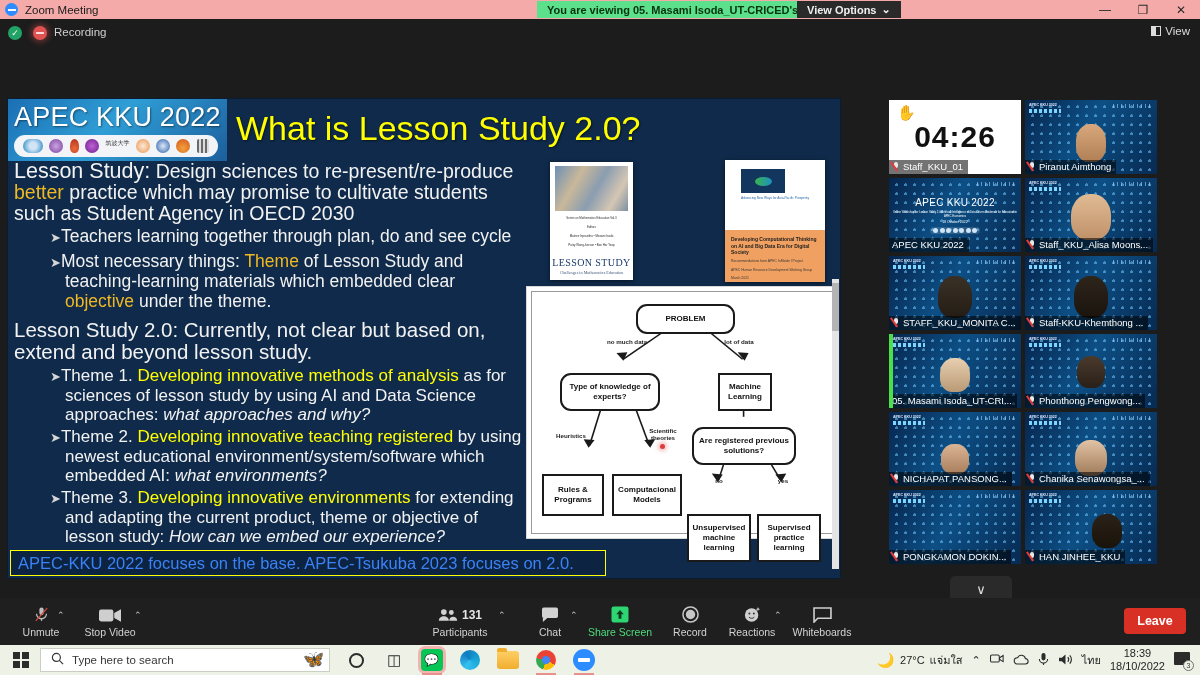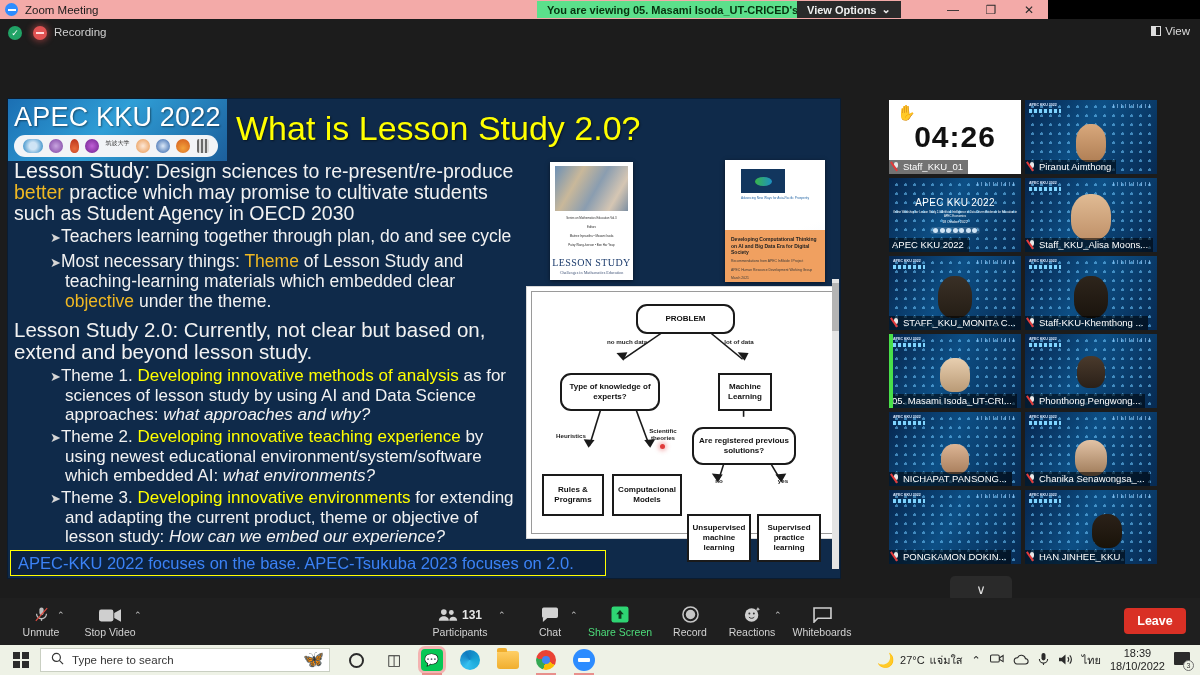--- a/index.html
+++ b/index.html
@@ -5,21 +5,21 @@
   * { box-sizing: border-box; margin: 0; padding: 0; }
   html, body {
     width: 1200px; height: 675px; overflow: hidden;
     background: #000;
     font-family: "Liberation Sans", sans-serif;
   }
   #app { position: relative; width: 1200px; height: 675px; }
 
   
   .titlebar {
-    position: absolute; top: 0; left: 0; width: 1048px; height: 19px;
+    position: absolute; top: 0; left: 0; width: 1200px; height: 19px;
     background: #f3aaa8; display: flex; align-items: center;
   }
   .tb-zoomicon {
     width: 13px; height: 13px; border-radius: 50%;
     background: #2d8cff; margin-left: 5px; position: relative;
   }
   .tb-zoomicon::after {
     content: ""; position: absolute; left: 2.5px; top: 5.5px;
     width: 8px; height: 2px; background: #fff;
   }
@@ -431,21 +431,21 @@
             </div>
           </div>
 
           <div class="p-lead2">Lesson Study 2.0: Currently, not clear but based on, extend and beyond lesson study.</div>
 
           <div class="bullets">
             <div class="bul2">
               <span class="arrow">➤</span><span>Theme 1. </span><span class="hl-yellow">Developing innovative methods of analysis</span><span> as for sciences of lesson study by using AI and Data Science approaches: </span><span class="ital">what approaches and why?</span>
             </div>
             <div class="bul2">
-              <span class="arrow">➤</span><span>Theme 2. </span><span class="hl-yellow">Developing innovative teaching experience</span><span> by using newest educational environment/system/software which embedded AI: </span><span class="ital">what environments?</span>
+              <span class="arrow">➤</span><span>Theme 2. </span><span class="hl-yellow">Developing innovative teaching registered</span><span> by using newest educational environment/system/software which embedded AI: </span><span class="ital">what environments?</span>
             </div>
             <div class="bul2">
               <span class="arrow">➤</span><span>Theme 3. </span><span class="hl-yellow">Developing innovative environments</span><span> for extending and adapting the current product, theme or objective of lesson study: </span><span class="ital">How can we embed our experience?</span>
             </div>
           </div>
         </div>
 
         <div class="books">
           <div class="book book-ls">
             <div class="photo"></div>

